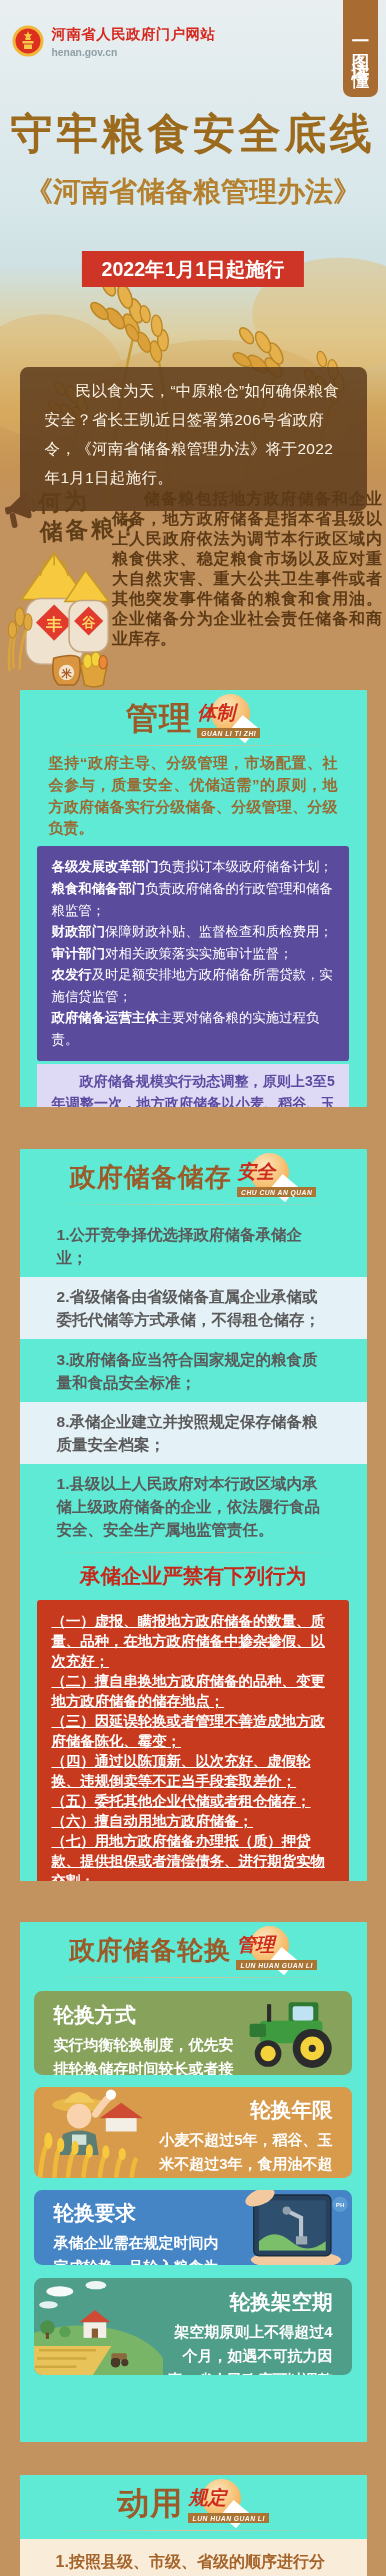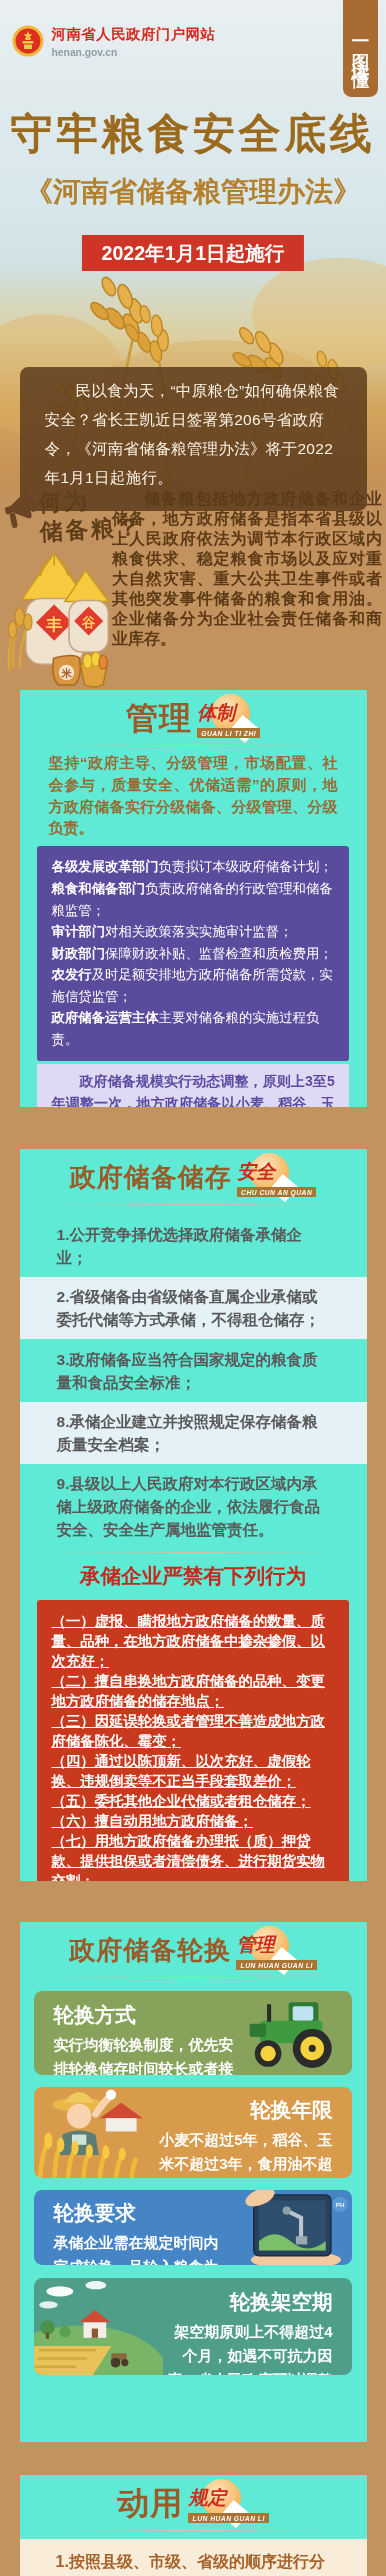--- a/index.html
+++ b/index.html
@@ -14,21 +14,21 @@
   .logo-txt .t1{font-size:14.4px;font-weight:800;color:#d5281e;letter-spacing:0.5px;}
   .logo-txt .t2{font-size:10.3px;color:#8fa0a6;font-weight:700;margin-top:2.6px;}
   .tab{position:absolute;left:343px;top:0;width:35px;height:97px;background:#a86c33;
        border-radius:0 0 8.2px 8.2px;display:flex;align-items:center;justify-content:center;}
   .tab span{writing-mode:vertical-rl;color:#fff;font-size:17.5px;font-weight:700;letter-spacing:8.2px;}
   .hero-slogan{position:absolute;top:106px;left:0;width:386px;text-align:center;
        font-family:"Liberation Serif","DejaVu Serif",serif;font-size:42px;font-weight:900;
        color:#9b6a1c;letter-spacing:3.6px;}
   .hero-title{position:absolute;top:173px;left:0;width:386px;text-align:center;
        font-size:28px;font-weight:900;color:#b5802d;letter-spacing:0px;}
-  .banner{position:absolute;top:235px;left:50%;transform:translateX(-50%);
+  .banner{position:absolute;top:251px;left:50%;transform:translateX(-50%);
        background:#ce3526;color:#fff;font-size:19.6px;font-weight:700;padding:4.6px 19.6px;white-space:nowrap;}
   .intro{position:absolute;left:19.6px;top:367px;width:347px;height:144px;box-sizing:border-box;
        background:rgba(90,57,28,.84);border-radius:8.2px;padding:9px 25px;}
   .intro p{margin:0;color:#fdf4e6;font-size:15.5px;line-height:29px;text-indent:2em;letter-spacing:0.3px;}
   
   .whatis{position:absolute;top:510px;left:0;width:386px;height:190px;}
   .megaphone{position:absolute;left:5.2px;top:-19.6px;}
   .whatis-label{position:absolute;left:39px;top:-24px;font-family:"Liberation Serif","DejaVu Serif",serif;
        font-weight:900;color:#5f3e18;font-size:23px;line-height:29px;letter-spacing:2.6px;transform:rotate(-3deg);}
   .whatis-art{position:absolute;left:4.1px;top:40px;}
@@ -201,22 +201,22 @@
         <span class="crescent"></span>
         <span class="sub-red">体制</span>
         <span class="pinyin">GUAN LI TI ZHI</span>
       </span>
     </div>
     <div class="divider"></div>
     <p class="principle">坚持“政府主导、分级管理，市场配置、社会参与，质量安全、优储适需”的原则，地方政府储备实行分级储备、分级管理、分级负责。</p>
     <div class="purple-box">
       <p><b>各级发展改革部门</b><span>负责拟订本级政府储备计划；</span></p>
       <p><b>粮食和储备部门</b><span>负责政府储备的行政管理和储备粮监管；</span></p>
+      <p><b>财政部门</b><span>保障财政补贴、监督检查和质检费用；</span></p>
       <p><b>审计部门</b><span>对相关政策落实实施审计监督；</span></p>
-      <p><b>财政部门</b><span>保障财政补贴、监督检查和质检费用；</span></p>
       <p><b>农发行</b><span>及时足额安排地方政府储备所需贷款，实施信贷监管；</span></p>
       <p><b>政府储备运营主体</b><span>主要对储备粮的实施过程负责。</span></p>
     </div>
     <div class="lavender">政府储备规模实行动态调整，原则上3至5年调整一次，地方政府储备以小麦、稻谷、玉米等品种和食用油为主。小麦、稻谷等口粮（含成品粮）储备合计比例不得低于国家规定标准。</div>
   </div>
 
   <div class="card card2">
     <div class="sec-head">
       <span class="main small">政府储备储存</span>
       <span class="sub-wrap">
@@ -224,21 +224,21 @@
         <span class="sub-red">安全</span>
         <span class="pinyin">CHU CUN AN QUAN</span>
       </span>
     </div>
     <div class="divider"></div>
     <div class="items">
       <div class="item">1.公开竞争择优选择政府储备承储企业；</div>
       <div class="item alt">2.省级储备由省级储备直属企业承储或委托代储等方式承储，不得租仓储存；</div>
       <div class="item">3.政府储备应当符合国家规定的粮食质量和食品安全标准；</div>
       <div class="item alt">8.承储企业建立并按照规定保存储备粮质量安全档案；</div>
-      <div class="item">9.县级以上人民政府对本行政区域内承储上级政府储备的企业，依法履行食品安全、安全生产属地监管责任。</div>
+      <div class="item">1.县级以上人民政府对本行政区域内承储上级政府储备的企业，依法履行食品安全、安全生产属地监管责任。</div>
     </div>
     <div class="divider"></div>
     <div class="forbid-title">承储企业严禁有下列行为</div>
     <div class="red-box">
       <p>（一）虚报、瞒报地方政府储备的数量、质量、品种，在地方政府储备中掺杂掺假、以次充好；</p>
       <p>（二）擅自串换地方政府储备的品种、变更地方政府储备的储存地点；</p>
       <p>（三）因延误轮换或者管理不善造成地方政府储备陈化、霉变；</p>
       <p>（四）通过以陈顶新、以次充好、虚假轮换、违规倒卖等不正当手段套取差价；</p>
       <p>（五）委托其他企业代储或者租仓储存；</p>
       <p>（六）擅自动用地方政府储备；</p>

